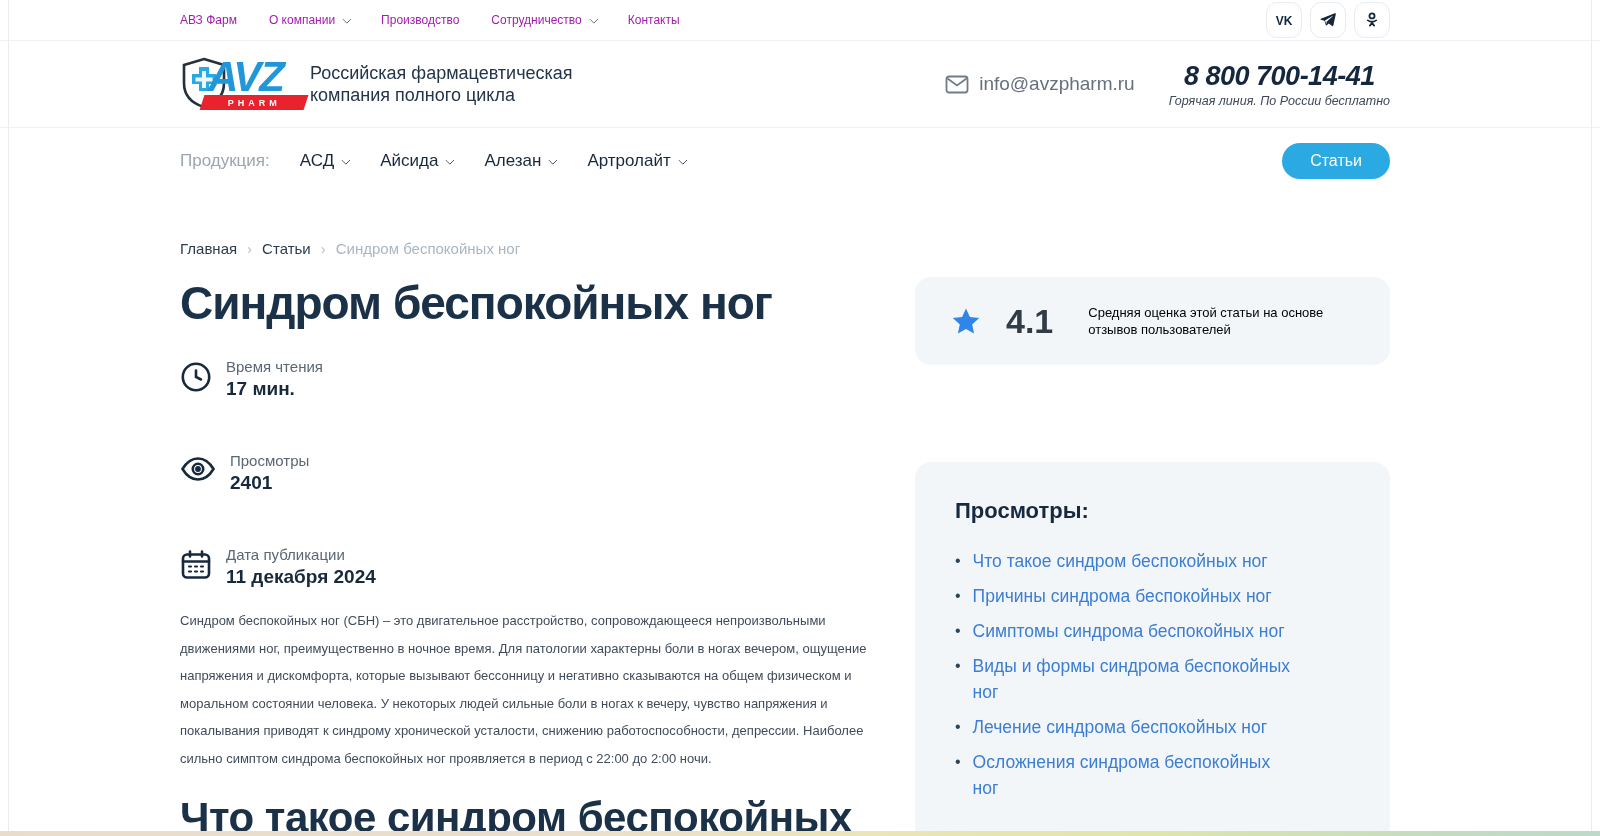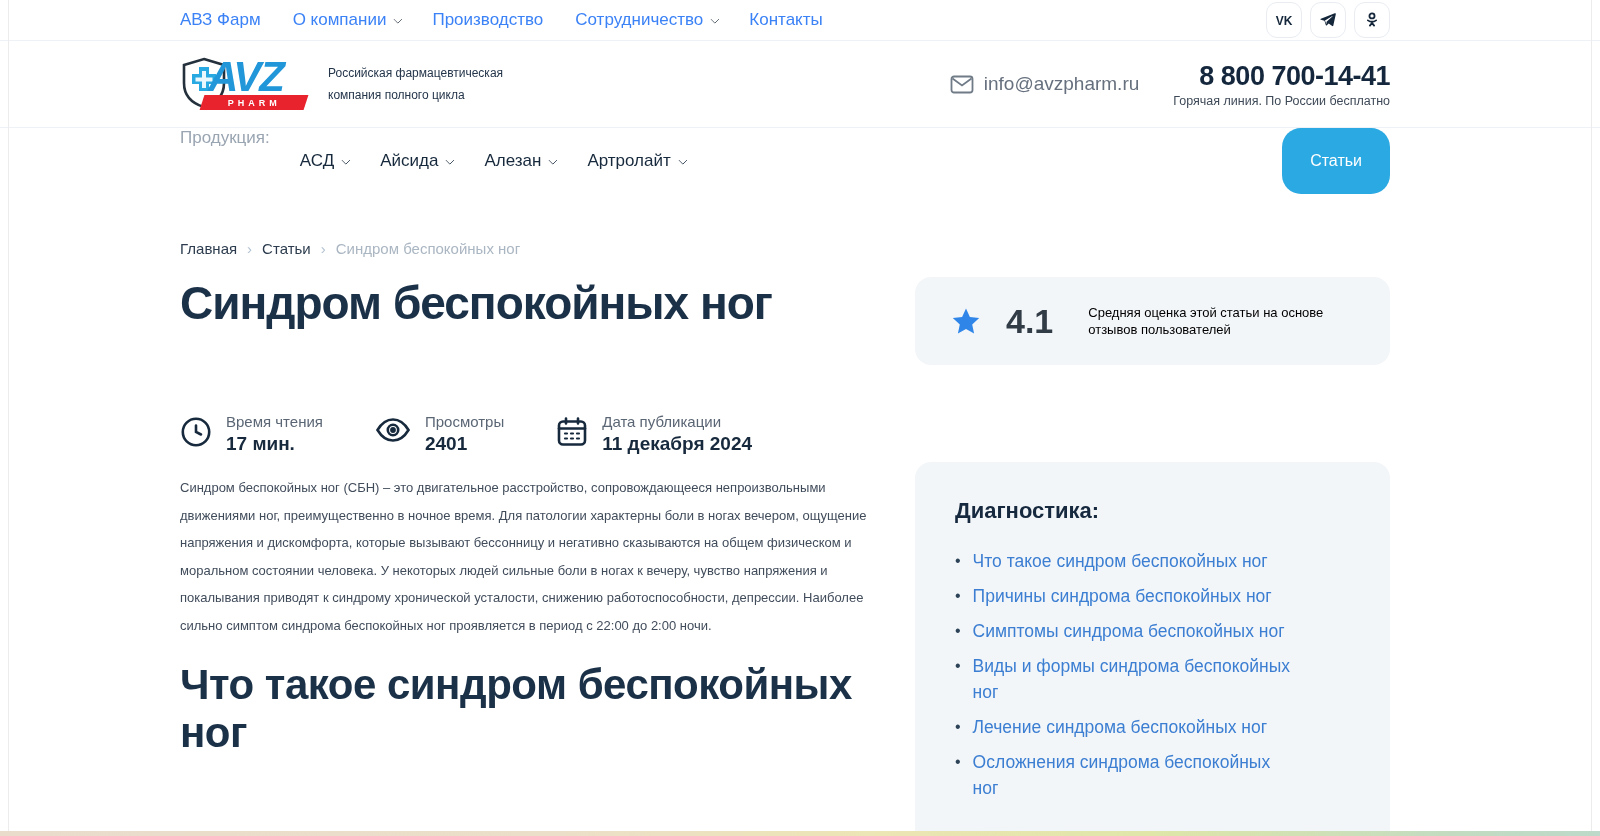--- a/index.html
+++ b/index.html
@@ -7,68 +7,68 @@
               font-family:"Liberation Sans", sans-serif; color:#1d3248; }
   .page { position:relative; width:1600px; height:836px; overflow:hidden; }
   .edge { position:absolute; top:0; bottom:0; width:1px; background:#ececec; z-index:5; }
   .edge.left { left:8px; } .edge.right { right:8px; }
   .container { width:1210px; margin-left:180px; }
 
   
   .topbar { border-bottom:1px solid #eef1f5; }
   .topbar-inner { height:40px; display:flex; align-items:center; justify-content:space-between; }
   .topnav { display:flex; gap:32px; align-items:center; }
-  .topnav a { font-size:17px; color:#3b82f6; text-decoration:none; display:flex; align-items:center; }
+  .topnav a { font-size:12px; color:#a21caf; text-decoration:none; display:flex; align-items:center; }
   .chev { width:7px; height:7px; border-right:1.8px solid #3a4553; border-bottom:1.8px solid #3a4553;
           transform:rotate(45deg) translateY(-2px); display:inline-block; margin-left:7px; border-radius:1px; }
   .socials { display:flex; gap:8px; }
   .soc-btn { width:36px; height:36px; border:1px solid #e9edf2; border-radius:11px; background:#fff;
              display:flex; align-items:center; justify-content:center; cursor:pointer; color:#14263a; }
   .soc-btn svg { display:block; }
 
   
   .header { border-bottom:1px solid #eef1f5; }
   .header-inner { height:86px; display:flex; align-items:center; }
   .logo { display:flex; align-items:center; position:relative; width:130px; height:58px; }
   .logo-shield { position:absolute; left:0; top:2px; }
   .logo-word { position:absolute; left:28px; top:-2px; font-size:42px; font-weight:800; font-style:italic;
                color:#2196d9; letter-spacing:-2px; }
   .logo-ribbon { position:absolute; left:22px; top:40px; width:104px; height:15px; background:#e8232e;
                  transform:skewX(-18deg); display:flex; align-items:center; justify-content:center; }
   .logo-ribbon span { transform:skewX(18deg); color:#fff; font-size:9px; font-weight:700; letter-spacing:4px; }
-  .tagline { margin-left:18px; font-size:12px; line-height:22px; color:#24354a; }
+  .tagline { font-size:18px; line-height:22px; color:#24354a; }
   .header-right { margin-left:auto; display:flex; align-items:center; gap:34px; }
   .email { display:flex; align-items:center; gap:10px; font-size:19px; color:#66707e; text-decoration:none; }
-  .phone-block { text-align:right; }
+  .phone-block { text-align:center;font-style:italic; }
   .phone { font-size:27px; font-weight:800; color:#14273c; letter-spacing:-0.5px; text-decoration:none; display:block; }
   .phone-note { font-size:12.5px; color:#3c4document654; color:#3e4957; margin-top:2px; }
 
   
-  .prodnav-inner { height:66px; display:flex; }
+  .prodnav-inner { height:66px; display:flex; align-items:center; }
   .prod-label { font-size:17px; color:#9aa5b2; margin-right:30px; }
   .prodnav-links { display:flex; gap:32px; align-items:center; }
   .prodnav-links a { font-size:17px; font-weight:500; color:#17293c; text-decoration:none; display:flex; align-items:center; }
   .prodnav-links .chev { border-color:#17293c; }
   .articles-btn { margin-left:auto; background:#2aa9e2; color:#fff; border:none; border-radius:19px;
                   padding:9px 28px; font-size:16px; font-family:inherit; cursor:pointer; }
 
   
   .breadcrumb { margin-top:46px; display:flex; align-items:center; gap:10px; font-size:15px; }
   .breadcrumb a { color:#2c3c4e; text-decoration:none; }
   .breadcrumb .sep { color:#b3c2d1; font-size:15px; }
   .breadcrumb .current { color:#aab6c2; }
 
   
   .main-grid { display:flex; gap:25px; margin-top:20px; }
   .col-left { width:710px; }
   .col-right { width:475px; }
 
   .article-title { font-size:46px; line-height:52px; font-weight:800; letter-spacing:-1px; color:#1b3148; }
 
-  .meta-row { display:flex; gap:52px; margin-top:84px; }
+  .meta-row { display:flex; gap:52px; margin-top:29px;flex-direction:column; }
   .meta-item { display:flex; align-items:flex-start; gap:14px; }
   .meta-icon { flex:0 0 auto; margin-top:3px; }
   .meta-label { font-size:15px; color:#5b6675; }
   .meta-value { font-size:19px; font-weight:700; color:#17293c; margin-top:3px; }
 
   .intro { margin-top:19px; font-size:13px; line-height:27.5px; color:#414c5b; width:710px; }
 
   .section-h2 { margin-top:22px; font-size:42px; line-height:48px; font-weight:800; letter-spacing:-0.5px;
                 color:#1b3148; width:700px; }
 
@@ -256,21 +256,21 @@
       <div class="col-right">
         <div class="card rating-card">
           <svg width="30" height="29" viewBox="0 0 30 29">
             <path d="M15 1.5 l3.9 8.6 9.3 1 -7 6.3 1.9 9.2 -8.1-4.7 -8.1 4.7 1.9-9.2 -7-6.3 9.3-1 z" fill="#2f86e8"></path>
           </svg>
           <span class="rating-value">4.1</span>
           <span class="rating-caption">Средняя оценка этой статьи на основе отзывов пользователей</span>
         </div>
 
         <div class="card toc-card">
-          <div class="toc-title">Диагностика:</div>
+          <div class="toc-title">Просмотры:</div>
           <ul class="toc-list">
             <li>
                 <a href="#">Что такое синдром беспокойных ног</a>
               </li>
             <li>
                 <a href="#">Причины синдрома беспокойных ног</a>
               </li>
             <li>
                 <a href="#">Симптомы синдрома беспокойных ног</a>
               </li>

